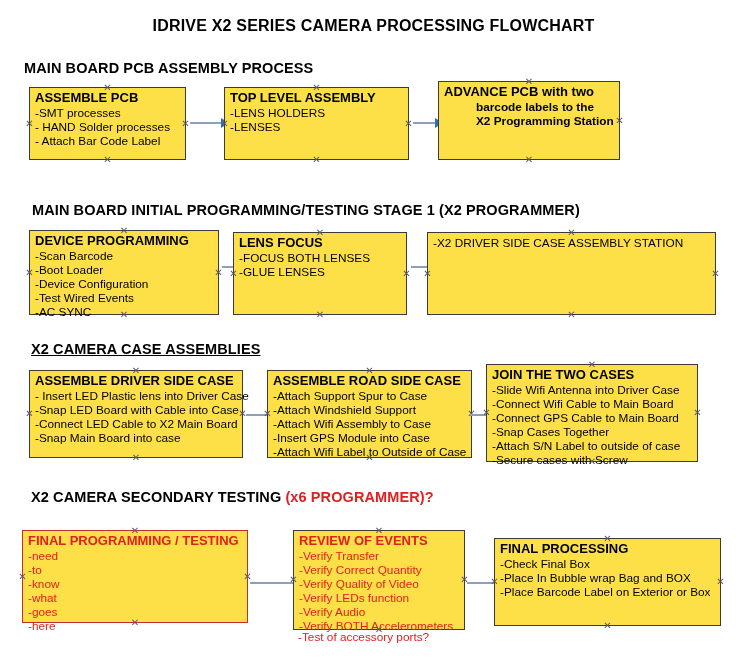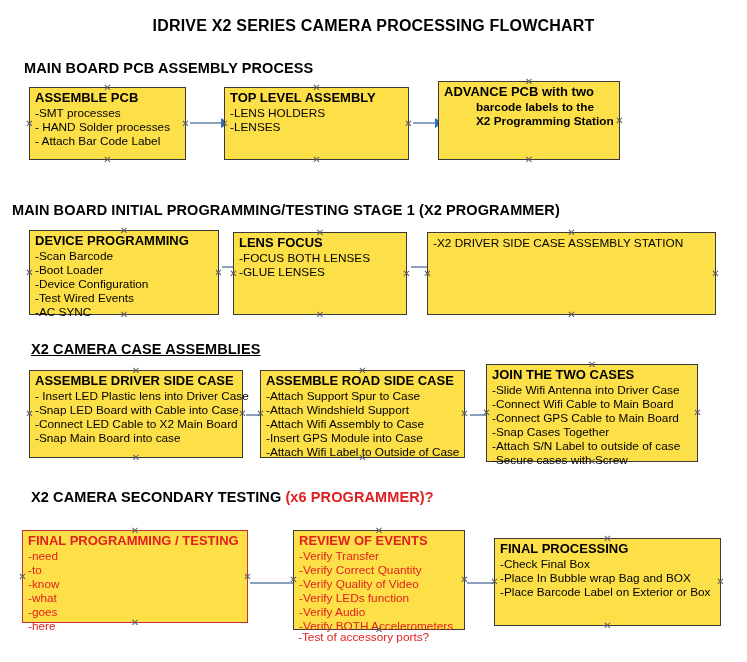--- a/index.html
+++ b/index.html
@@ -116,21 +116,21 @@
     <div class="inner">
       <span class="head">ADVANCE PCB with two</span>
       <span class="line bold">barcode labels to the</span>
       <span class="line bold"> X2 Programming Station</span>
     </div>
     <span class="handle t">✕</span>
     <span class="handle b">✕</span>
     <span class="handle r">✕</span>
   </div>
 
-  <div class="section-head" style="left:12px;top:202px;">MAIN BOARD INITIAL PROGRAMMING/TESTING STAGE 1 (X2 PROGRAMMER)</div>
+  <div class="section-head" style="left:32px;top:202px;">MAIN BOARD INITIAL PROGRAMMING/TESTING STAGE 1 (X2 PROGRAMMER)</div>
 
   <div class="node" style="left:29px;top:230px;width:190px;height:85px;">
     <div class="inner">
       <span class="head">DEVICE PROGRAMMING</span>
       <span class="line">-Scan Barcode</span>
       <span class="line">-Boot Loader</span>
       <span class="line">-Device Configuration</span>
       <span class="line">-Test Wired Events</span>
       <span class="line">-AC SYNC</span>
     </div>
@@ -183,21 +183,21 @@
     <span class="handle t">✕</span>
     <span class="handle b">✕</span>
     <span class="handle l">✕</span>
     <span class="handle r">✕</span>
   </div>
 
   <div class="conn" style="left:246px;top:414px;width:22px;">
     <span class="arrow"></span>
   </div>
 
-  <div class="node" style="left:260px;top:370px;width:205px;height:88px;padding-left:14px;">
+  <div class="node" style="left:267px;top:370px;width:205px;height:88px;padding-left:14px;">
     <div class="inner">
       <span class="head">ASSEMBLE ROAD SIDE CASE</span>
       <span class="line">-Attach Support Spur to Case</span>
       <span class="line">-Attach Windshield Support</span>
       <span class="line">-Attach Wifi Assembly to Case</span>
       <span class="line">-Insert GPS Module into Case</span>
       <span class="line">-Attach Wifi Label to Outside of Case</span>
     </div>
     <span class="handle t">✕</span>
     <span class="handle b">✕</span>

